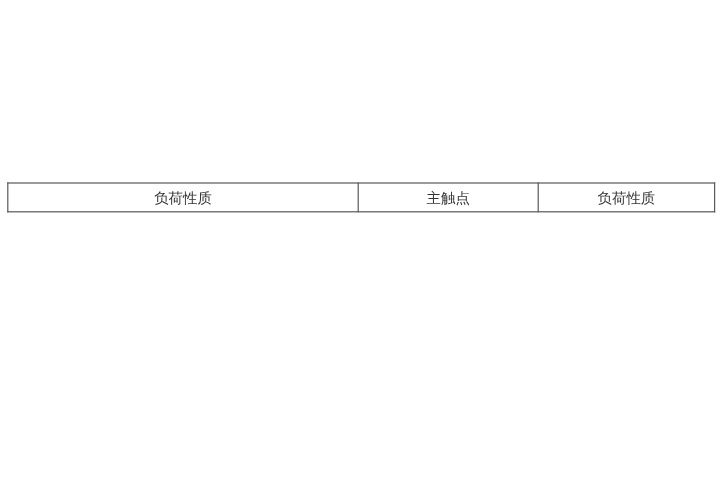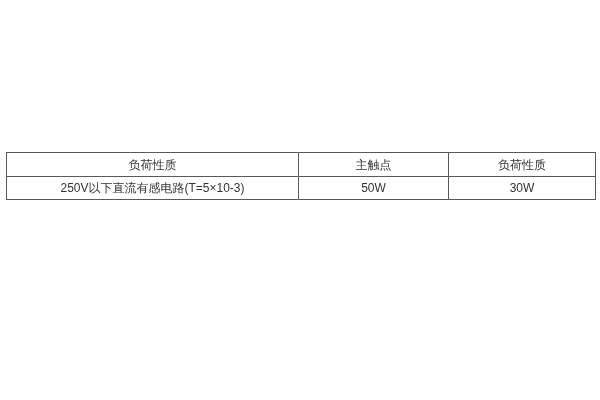--- a/index.html
+++ b/index.html
@@ -59,20 +59,15 @@
       <col class="c3">
     </colgroup>
     <thead>
       <tr>
         <th>负荷性质</th>
         <th>主触点</th>
         <th>负荷性质</th>
       </tr>
     </thead>
     <tbody>
-      <tr>
-        <td>250V以下直流有感电路(T=5×10-3)</td>
-        <td>50W</td>
-        <td>30W</td>
-      </tr>
     </tbody>
   </table>
 </div>
 
 </body></html>

